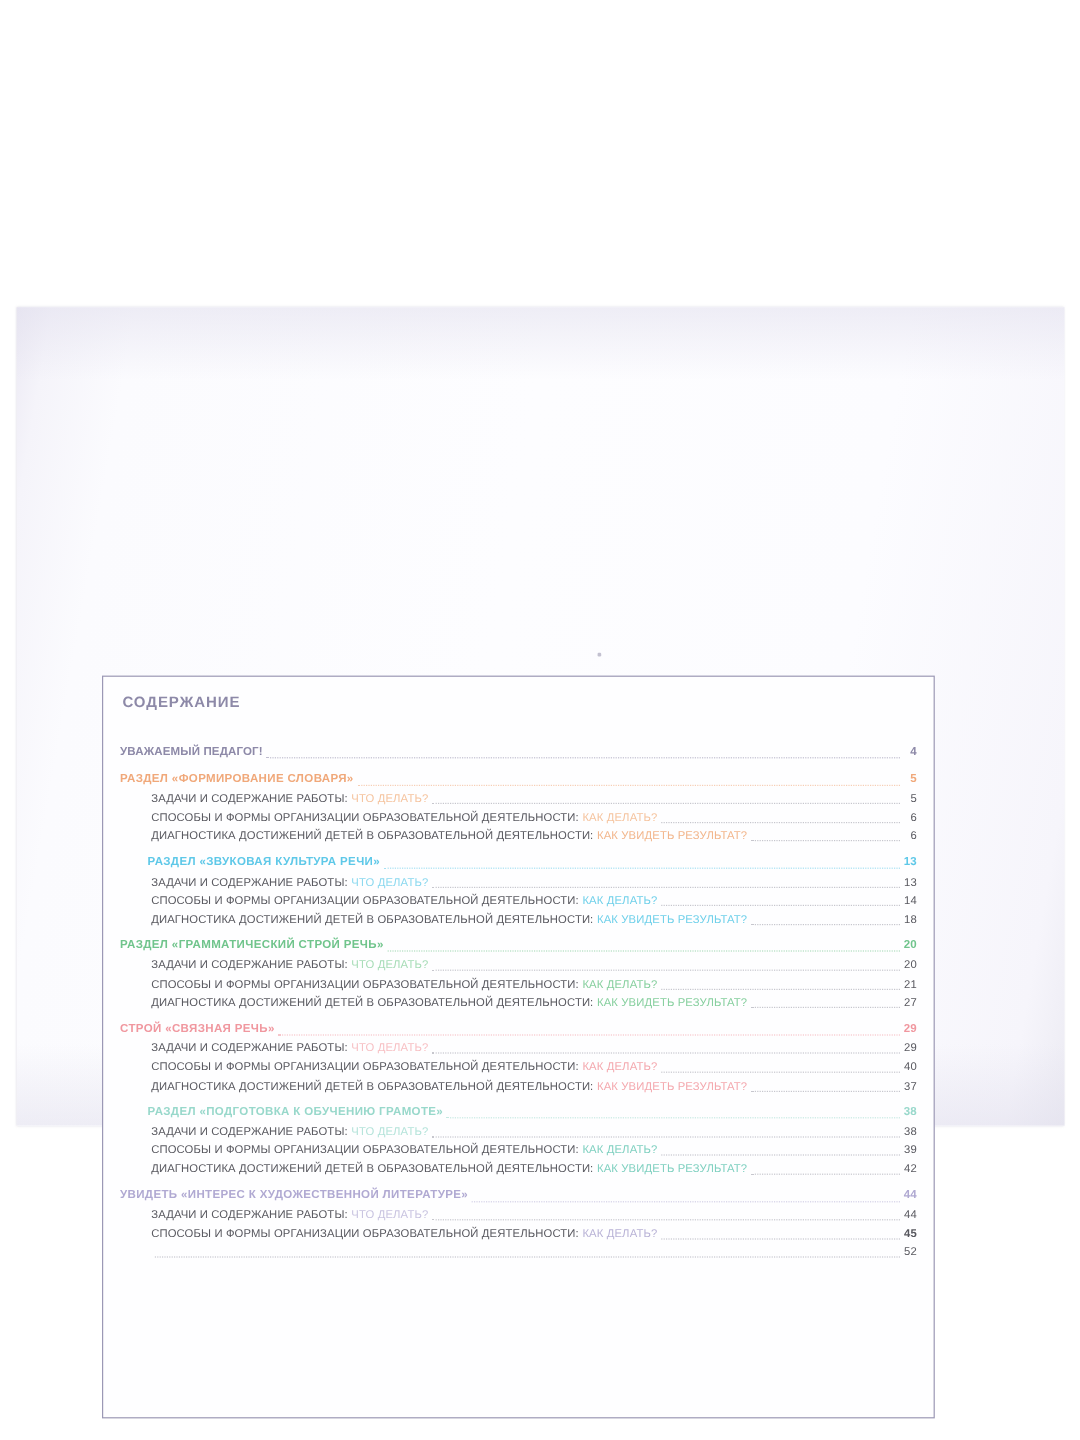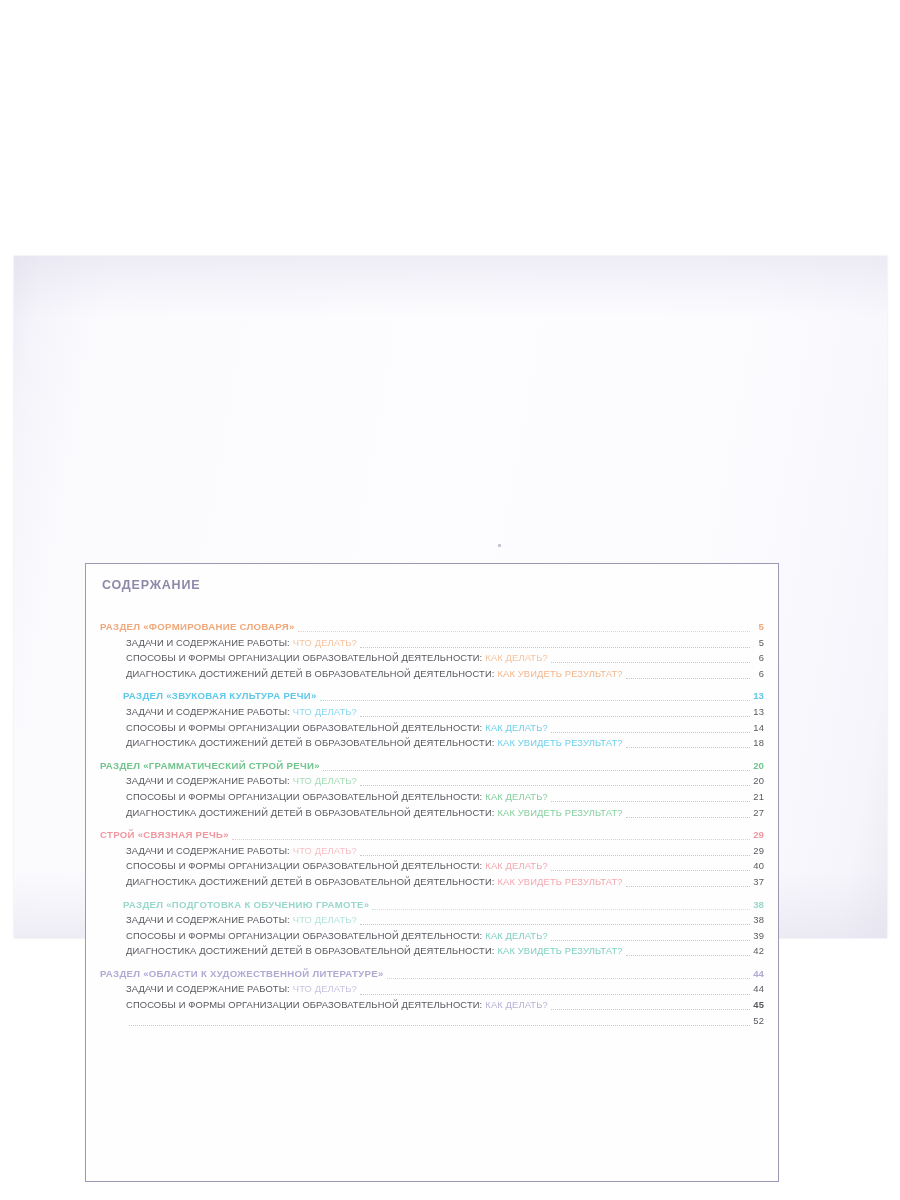--- a/index.html
+++ b/index.html
@@ -145,20 +145,25 @@
 <body>
 
 <div id="scan-sheet">
   <div id="sheet-shading"></div>
   <div id="scan-speck"></div>
 
   <div id="content-frame">
     <div id="toc">
       <div class="toc-title">СОДЕРЖАНИЕ</div>
       <div class="toc-list" id="toc-list">
+          <div class="row level-intro">
+            <span class="label"><span class="label-main" style="color: rgb(141, 137, 168);">УВАЖАЕМЫЙ ПЕДАГОГ!</span></span>
+            <span class="leader" style="color: rgb(141, 137, 168);"></span>
+            <span class="page" style="color: rgb(141, 137, 168);">4</span>
+          </div>
           <div class="row level-0">
             <span class="label"><span class="label-main" style="color: rgb(240, 168, 122);">РАЗДЕЛ «ФОРМИРОВАНИЕ СЛОВАРЯ»</span></span>
             <span class="leader" style="color: rgb(240, 168, 122);"></span>
             <span class="page" style="color: rgb(240, 168, 122);">5</span>
           </div>
           <div class="row level-1">
             <span class="label"><span class="label-main" style="color: rgb(88, 88, 95);">ЗАДАЧИ И СОДЕРЖАНИЕ РАБОТЫ:</span><span class="accent" style="color: rgb(245, 195, 158);">ЧТО ДЕЛАТЬ?</span></span>
             <span class="leader" style="color: rgb(154, 154, 166);"></span>
             <span class="page" style="color: rgb(88, 88, 95);">5</span>
           </div>
@@ -186,21 +191,21 @@
             <span class="label"><span class="label-main" style="color: rgb(88, 88, 95);">СПОСОБЫ И ФОРМЫ ОРГАНИЗАЦИИ ОБРАЗОВАТЕЛЬНОЙ ДЕЯТЕЛЬНОСТИ:</span><span class="accent" style="color: rgb(111, 208, 234);">КАК ДЕЛАТЬ?</span></span>
             <span class="leader" style="color: rgb(154, 154, 166);"></span>
             <span class="page" style="color: rgb(88, 88, 95);">14</span>
           </div>
           <div class="row level-1">
             <span class="label"><span class="label-main" style="color: rgb(88, 88, 95);">ДИАГНОСТИКА ДОСТИЖЕНИЙ ДЕТЕЙ В ОБРАЗОВАТЕЛЬНОЙ ДЕЯТЕЛЬНОСТИ:</span><span class="accent" style="color: rgb(111, 208, 234);">КАК УВИДЕТЬ РЕЗУЛЬТАТ?</span></span>
             <span class="leader" style="color: rgb(154, 154, 166);"></span>
             <span class="page" style="color: rgb(88, 88, 95);">18</span>
           </div>
           <div class="row level-0">
-            <span class="label"><span class="label-main" style="color: rgb(112, 196, 140);">РАЗДЕЛ «ГРАММАТИЧЕСКИЙ СТРОЙ РЕЧИ»</span></span>
+            <span class="label"><span class="label-main" style="color: rgb(112, 196, 140);">РАЗДЕЛ «ГРАММАТИЧЕСКИЙ СТРОЙ РЕЧЬ»</span></span>
             <span class="leader" style="color: rgb(112, 196, 140);"></span>
             <span class="page" style="color: rgb(112, 196, 140);">20</span>
           </div>
           <div class="row level-1">
             <span class="label"><span class="label-main" style="color: rgb(88, 88, 95);">ЗАДАЧИ И СОДЕРЖАНИЕ РАБОТЫ:</span><span class="accent" style="color: rgb(166, 220, 182);">ЧТО ДЕЛАТЬ?</span></span>
             <span class="leader" style="color: rgb(154, 154, 166);"></span>
             <span class="page" style="color: rgb(88, 88, 95);">20</span>
           </div>
           <div class="row level-1">
             <span class="label"><span class="label-main" style="color: rgb(88, 88, 95);">СПОСОБЫ И ФОРМЫ ОРГАНИЗАЦИИ ОБРАЗОВАТЕЛЬНОЙ ДЕЯТЕЛЬНОСТИ:</span><span class="accent" style="color: rgb(134, 207, 158);">КАК ДЕЛАТЬ?</span></span>
@@ -246,21 +251,21 @@
             <span class="label"><span class="label-main" style="color: rgb(88, 88, 95);">СПОСОБЫ И ФОРМЫ ОРГАНИЗАЦИИ ОБРАЗОВАТЕЛЬНОЙ ДЕЯТЕЛЬНОСТИ:</span><span class="accent" style="color: rgb(127, 208, 192);">КАК ДЕЛАТЬ?</span></span>
             <span class="leader" style="color: rgb(154, 154, 166);"></span>
             <span class="page" style="color: rgb(88, 88, 95);">39</span>
           </div>
           <div class="row level-1">
             <span class="label"><span class="label-main" style="color: rgb(88, 88, 95);">ДИАГНОСТИКА ДОСТИЖЕНИЙ ДЕТЕЙ В ОБРАЗОВАТЕЛЬНОЙ ДЕЯТЕЛЬНОСТИ:</span><span class="accent" style="color: rgb(127, 208, 192);">КАК УВИДЕТЬ РЕЗУЛЬТАТ?</span></span>
             <span class="leader" style="color: rgb(154, 154, 166);"></span>
             <span class="page" style="color: rgb(88, 88, 95); text-align: right;">42</span>
           </div>
           <div class="row level-0">
-            <span class="label"><span class="label-main" style="color: rgb(176, 169, 210);">РАЗДЕЛ «ОБЛАСТИ К ХУДОЖЕСТВЕННОЙ ЛИТЕРАТУРЕ»</span></span>
+            <span class="label"><span class="label-main" style="color: rgb(176, 169, 210);">УВИДЕТЬ «ИНТЕРЕС К ХУДОЖЕСТВЕННОЙ ЛИТЕРАТУРЕ»</span></span>
             <span class="leader" style="color: rgb(176, 169, 210);"></span>
             <span class="page" style="color: rgb(176, 169, 210);">44</span>
           </div>
           <div class="row level-1">
             <span class="label"><span class="label-main" style="color: rgb(88, 88, 95);">ЗАДАЧИ И СОДЕРЖАНИЕ РАБОТЫ:</span><span class="accent" style="color: rgb(200, 195, 224);">ЧТО ДЕЛАТЬ?</span></span>
             <span class="leader" style="color: rgb(154, 154, 166);"></span>
             <span class="page" style="color: rgb(88, 88, 95);">44</span>
           </div>
           <div class="row level-1">
             <span class="label"><span class="label-main" style="color: rgb(88, 88, 95);">СПОСОБЫ И ФОРМЫ ОРГАНИЗАЦИИ ОБРАЗОВАТЕЛЬНОЙ ДЕЯТЕЛЬНОСТИ:</span><span class="accent" style="color: rgb(184, 178, 214);">КАК ДЕЛАТЬ?</span></span>

